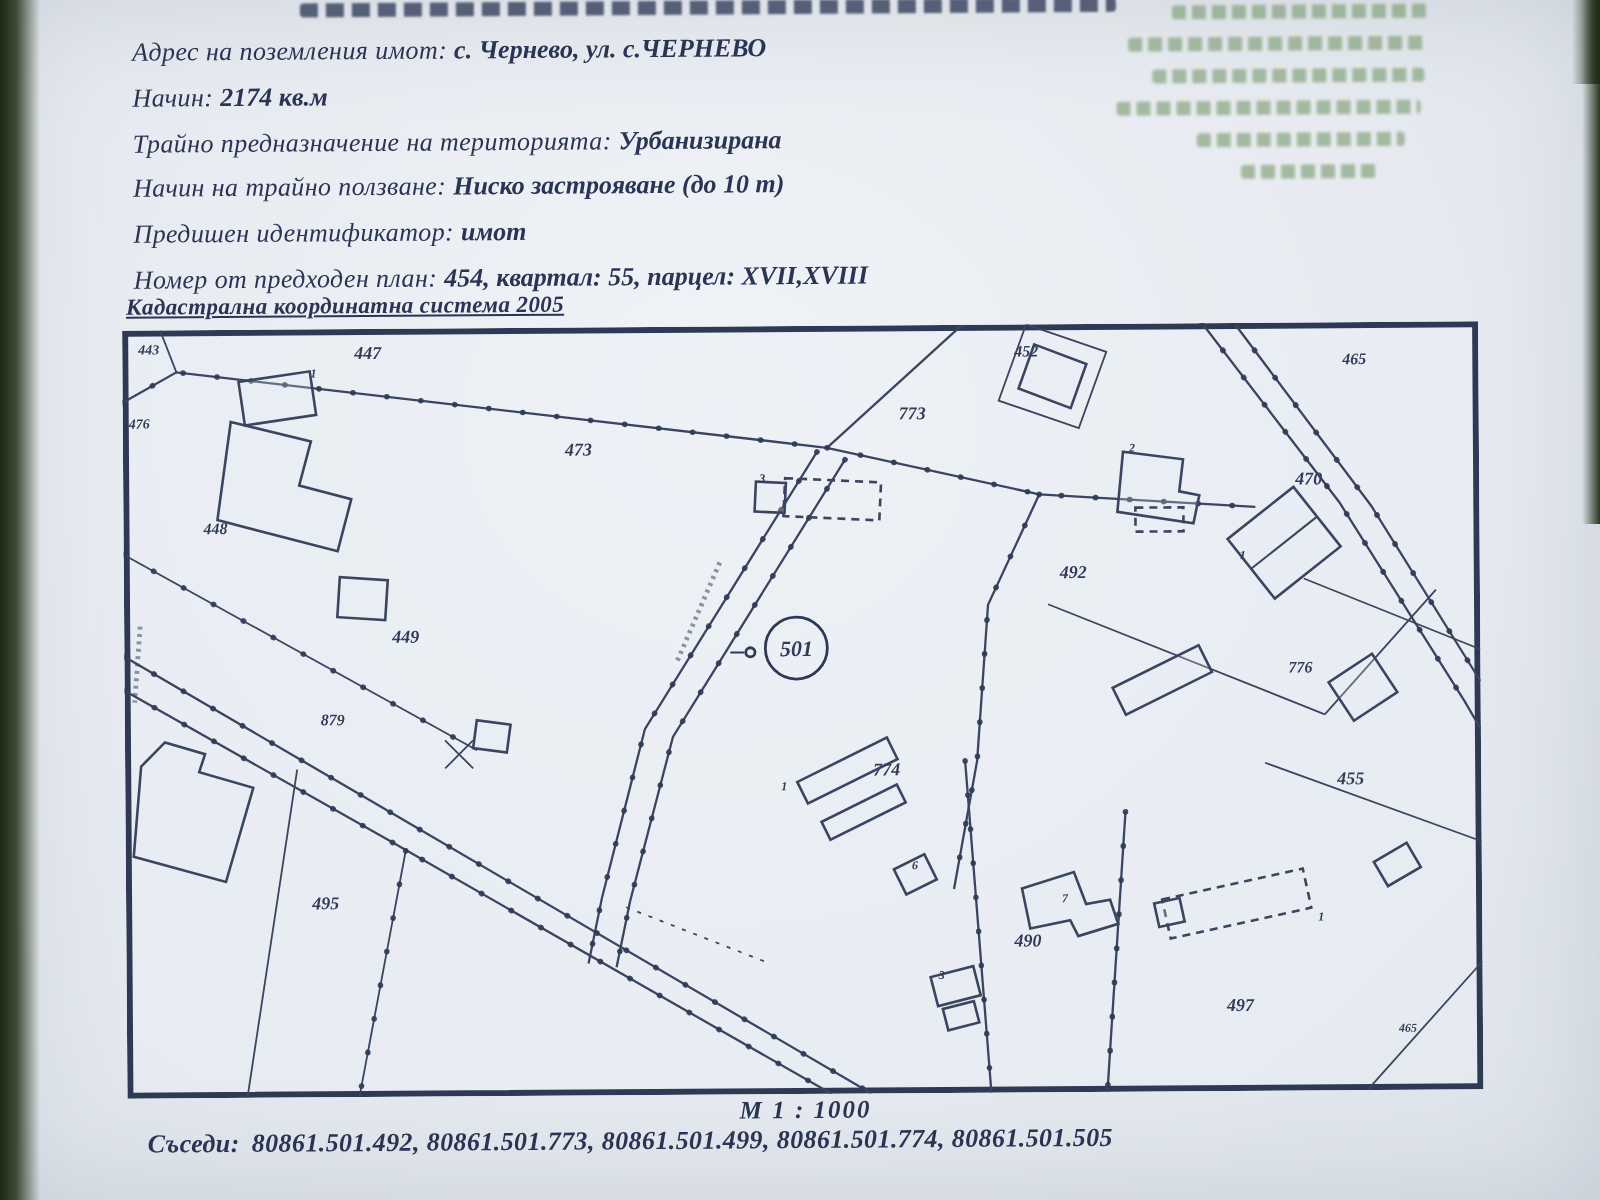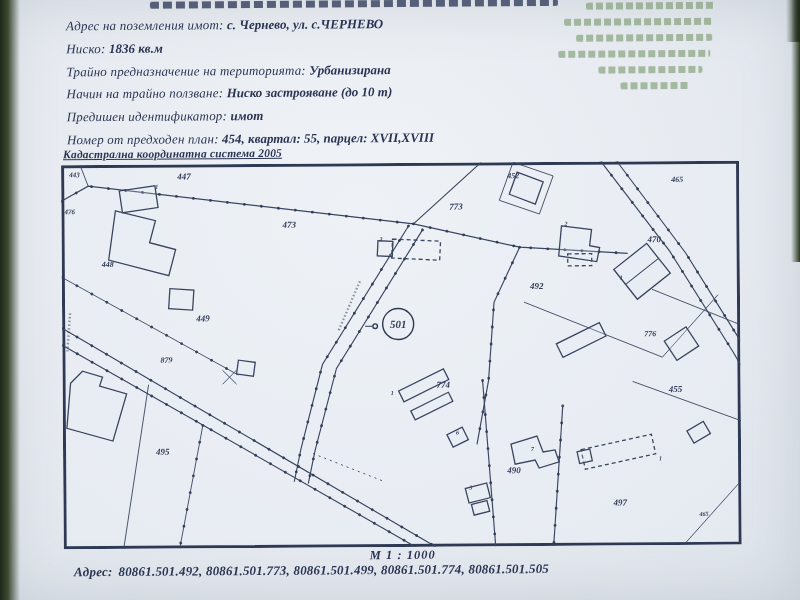--- a/index.html
+++ b/index.html
@@ -74,21 +74,21 @@
       <div class="ghost" style="top:4px;  left:588px; width:128px; position:absolute;"></div>
       <div class="ghost" style="top:20px; left:566px; width:150px; position:absolute;"></div>
       <div class="ghost" style="top:36px; left:578px; width:136px; position:absolute;"></div>
       <div class="ghost" style="top:52px; left:560px; width:152px; position:absolute;"></div>
       <div class="ghost" style="top:68px; left:600px; width:104px; position:absolute;"></div>
       <div class="ghost" style="top:84px; left:622px; width:70px;  position:absolute;"></div>
     </div>
 
     <div class="header" id="fields">
         <div class="frow"><span class="lbl">Адрес на поземления имот: </span><span class="val">с. Чернево, ул. с.ЧЕРНЕВО</span></div>
-        <div class="frow"><span class="lbl">Ниско: </span><span class="val">1836 кв.м</span></div>
+        <div class="frow"><span class="lbl">Начин: </span><span class="val">2174 кв.м</span></div>
         <div class="frow"><span class="lbl">Трайно предназначение на територията: </span><span class="val">Урбанизирана</span></div>
         <div class="frow"><span class="lbl">Начин на трайно ползване: </span><span class="val">Ниско застрояване (до 10 m)</span></div>
         <div class="frow"><span class="lbl">Предишен идентификатор: </span><span class="val">имот</span></div>
         <div class="frow"><span class="lbl">Номер от предходен план: </span><span class="val">454, квартал: 55, парцел: XVII,XVIII</span></div>
       </div>
 
     <div class="coord-note">Кадастрална координатна система 2005</div>
 
     <div class="map-wrap">
       <svg viewBox="0 0 678 384" xmlns="http://www.w3.org/2000/svg">
@@ -242,21 +242,21 @@
             <text x="468" y="289" font-size="6" class="maplabel">7</text>
             <text x="406" y="327" font-size="6" class="maplabel">3</text>
             <text x="596" y="299" font-size="6" class="maplabel">1</text>
           </g>
       </svg>
     </div>
 
     <div class="scale-label">М 1 : 1000</div>
 
     <div class="neighbors">
-      <span class="lbl">Адрес:</span><span>80861.501.492, 80861.501.773, 80861.501.499, 80861.501.774, 80861.501.505</span>
+      <span class="lbl">Съседи:</span><span>80861.501.492, 80861.501.773, 80861.501.499, 80861.501.774, 80861.501.505</span>
     </div>
 
   </div>
 
   <div class="edge-left"></div>
   <div class="edge-right"></div>
   <div class="edge-corner"></div>
 </div>
 
 </body></html>

